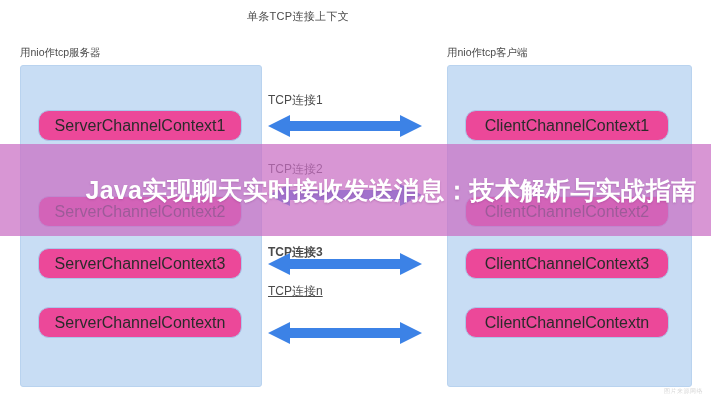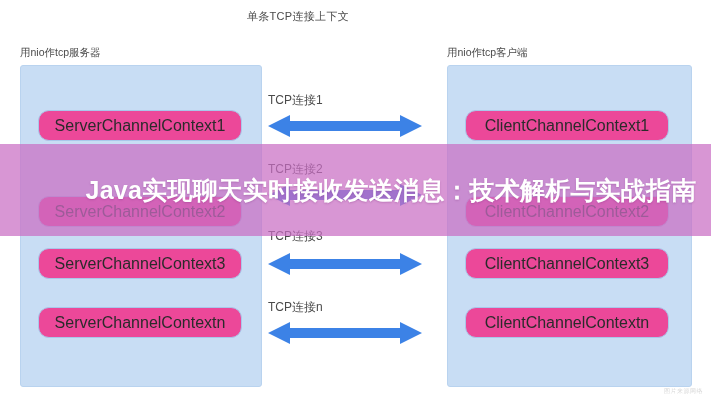--- a/index.html
+++ b/index.html
@@ -97,22 +97,22 @@
     position: absolute;
     left: 268px;
     width: 154px;
     text-align: left;
     font-size: 12px;
     color: #4a4a4a;
     white-space: nowrap;
   }
   .lab1 { top: 92px; }
   .lab2 { top: 161px; }
-  .lab3 { top: 228px; }
-  .lab4 { top: 299px; }
+  .lab3 { top: 244px; font-weight: bold; }
+  .lab4 { top: 283px; text-decoration: underline; }
 
   
   #overlay-banner {
     position: absolute;
     left: 0;
     top: 144px;
     width: 711px;
     height: 92px;
     background: rgba(201, 110, 196, 0.72);
     display: flex;

